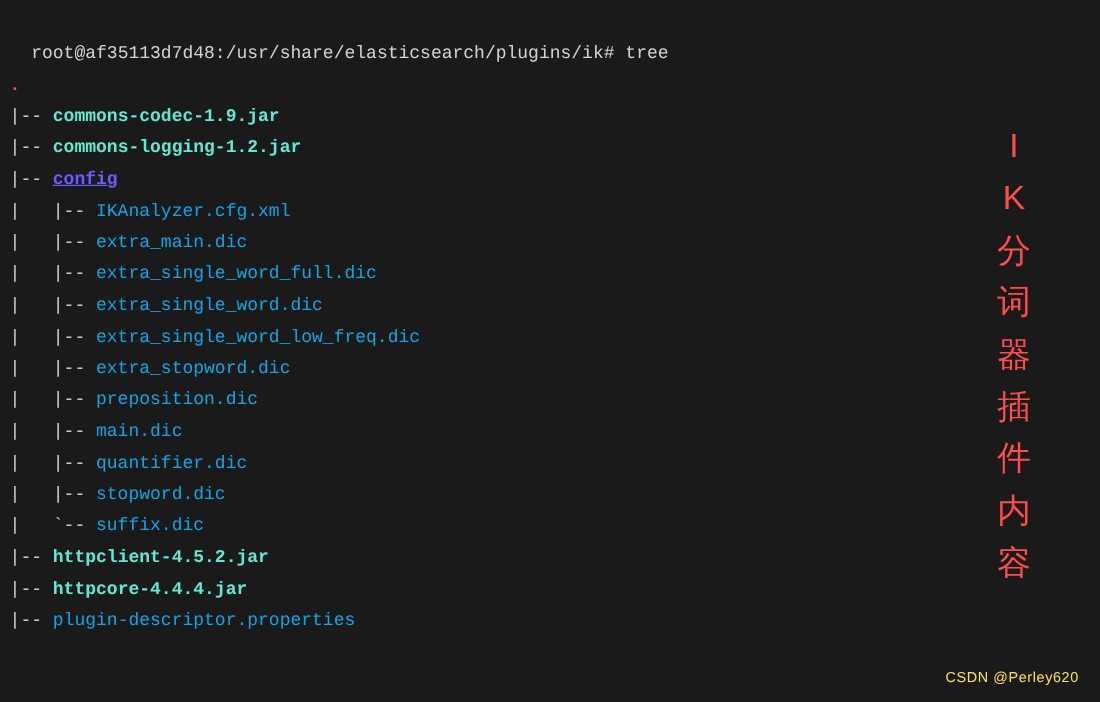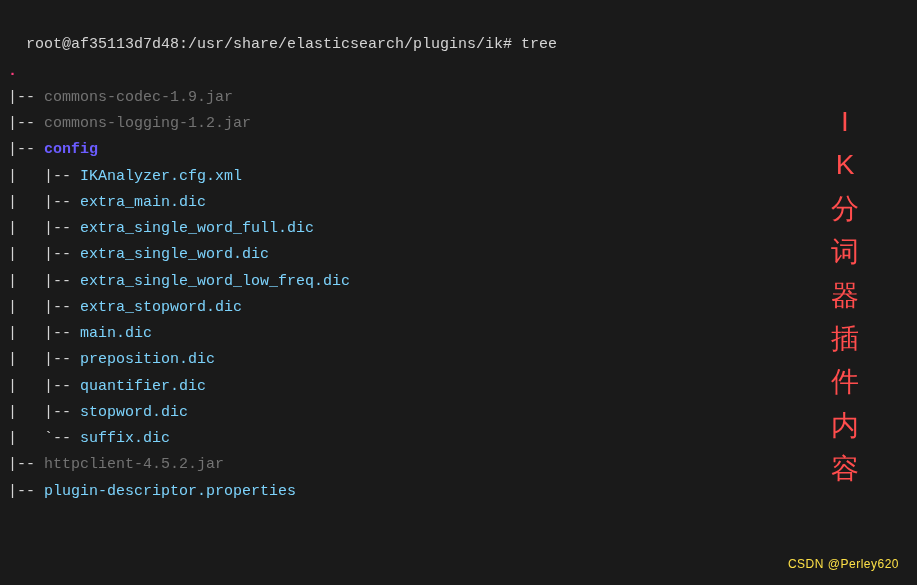--- a/index.html
+++ b/index.html
@@ -26,29 +26,30 @@
       color: #ff3d7f;
       font-weight: bold;
     }
     .tree-line {
       white-space: pre;
     }
     .branch {
       color: #d4d4d4;
     }
     .jar-file {
-      color: #737373;
-      font-weight: normal;
+      color: #5eead4;
+      font-weight: bold;
     }
     .dir-name {
       color: #6b5cff;
       font-weight: bold;
+      text-decoration: underline;
     }
     .file-name {
-      color: #7dd3fc;
+      color: #0ea5e9;
       text-align: right;
     }
     .side-label {
       position: absolute;
       right: 56px;
       top: 100px;
       color: #ff4d4d;
       font-family: "Microsoft YaHei", "PingFang SC", sans-serif;
       font-size: 28px;
       font-weight: 300;
@@ -81,26 +82,27 @@
 <div id="tree-body">
     <div class="tree-line"><span class="branch">|-- </span><span class="jar-file">commons-codec-1.9.jar</span></div>
     <div class="tree-line"><span class="branch">|-- </span><span class="jar-file">commons-logging-1.2.jar</span></div>
     <div class="tree-line"><span class="branch">|-- </span><span class="dir-name">config</span></div>
     <div class="tree-line"><span class="branch">|   |-- </span><span class="file-name">IKAnalyzer.cfg.xml</span></div>
     <div class="tree-line"><span class="branch">|   |-- </span><span class="file-name">extra_main.dic</span></div>
     <div class="tree-line"><span class="branch">|   |-- </span><span class="file-name">extra_single_word_full.dic</span></div>
     <div class="tree-line"><span class="branch">|   |-- </span><span class="file-name">extra_single_word.dic</span></div>
     <div class="tree-line"><span class="branch">|   |-- </span><span class="file-name">extra_single_word_low_freq.dic</span></div>
     <div class="tree-line"><span class="branch">|   |-- </span><span class="file-name">extra_stopword.dic</span></div>
+    <div class="tree-line"><span class="branch">|   |-- </span><span class="file-name">preposition.dic</span></div>
     <div class="tree-line"><span class="branch">|   |-- </span><span class="file-name">main.dic</span></div>
-    <div class="tree-line"><span class="branch">|   |-- </span><span class="file-name">preposition.dic</span></div>
     <div class="tree-line"><span class="branch">|   |-- </span><span class="file-name">quantifier.dic</span></div>
     <div class="tree-line"><span class="branch">|   |-- </span><span class="file-name">stopword.dic</span></div>
     <div class="tree-line"><span class="branch">|   `-- </span><span class="file-name">suffix.dic</span></div>
     <div class="tree-line"><span class="branch">|-- </span><span class="jar-file">httpclient-4.5.2.jar</span></div>
+    <div class="tree-line"><span class="branch">|-- </span><span class="jar-file">httpcore-4.4.4.jar</span></div>
     <div class="tree-line"><span class="branch">|-- </span><span class="file-name">plugin-descriptor.properties</span></div>
     <div class="tree-line"></div>
   </div>
 
 <div class="side-label">
   <span>
       <span>I</span>
       <span>K</span>
     </span>
   <span>分</span>

